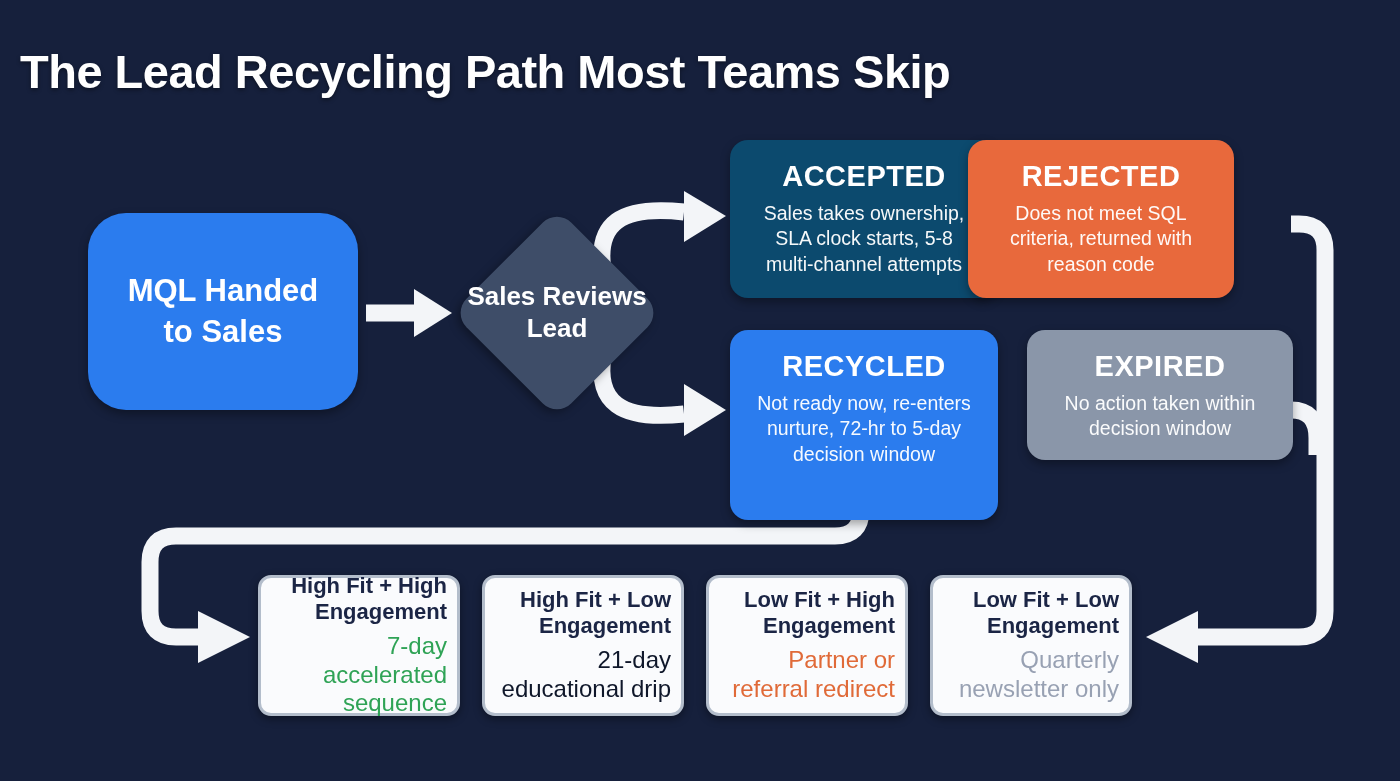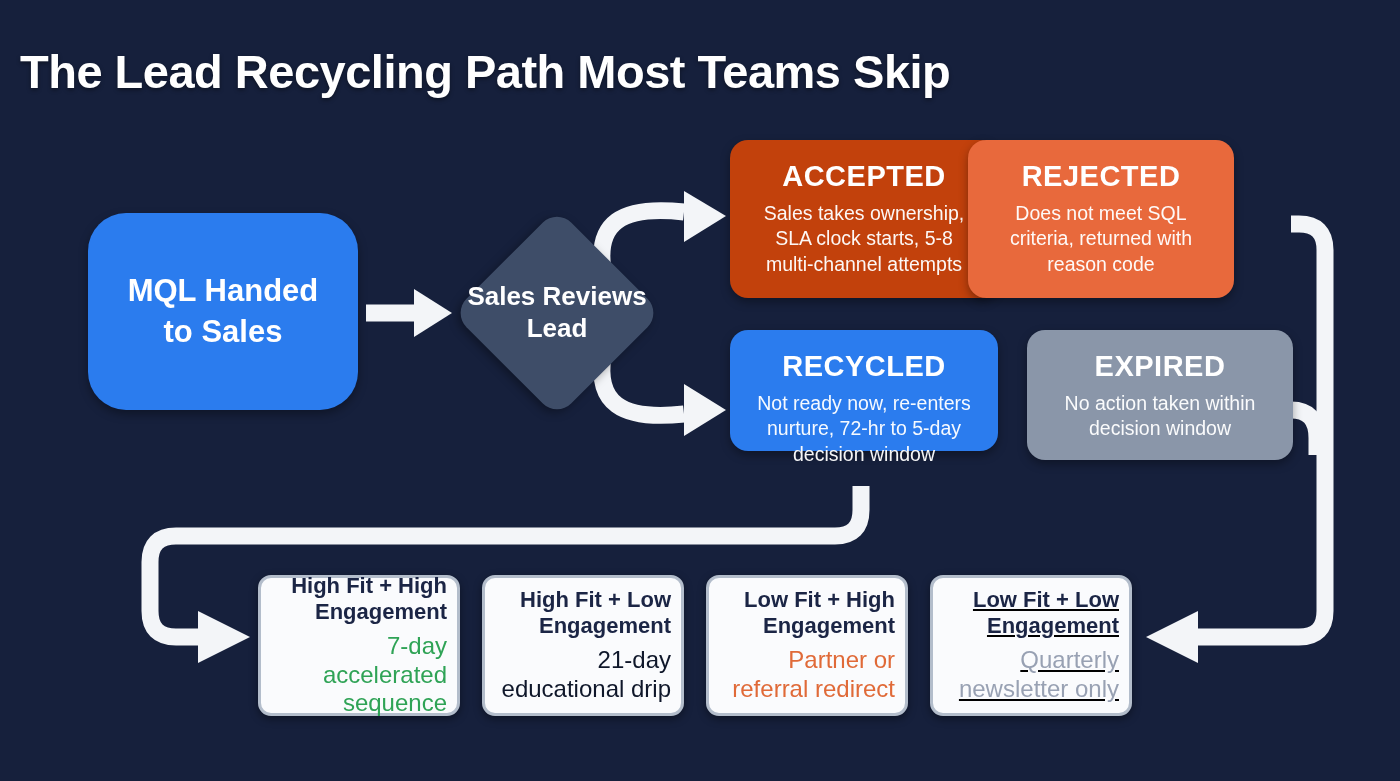--- a/index.html
+++ b/index.html
@@ -38,37 +38,37 @@
   
   .outcome{
     position:absolute;border-radius:18px;box-sizing:border-box;
     padding:16px 20px 0 20px;text-align:center;color:#fff;
     box-shadow:0 4px 10px rgba(0,0,0,0.35);
   }
   .outcome .o-title{font-size:29px;font-weight:800;letter-spacing:0.5px;margin:4px 0 8px 0;}
   .outcome .o-desc{font-size:19.5px;line-height:1.3;color:rgba(255,255,255,0.96);font-weight:500;}
   .outcome.accepted{left:730px;top:140px;width:268px;height:158px;}
   .outcome.rejected{left:968px;top:140px;width:266px;height:158px;}
-  .outcome.recycled{left:730px;top:330px;width:268px;height:121px;}
+  .outcome.recycled{left:730px;top:330px;width:268px;height:190px;}
   .outcome.expired{left:1027px;top:330px;width:266px;height:130px;}
 
   
   .segment{
     position:absolute;top:575px;width:202px;height:141px;
     border-radius:13px;box-sizing:border-box;text-align:right;
     display:flex;flex-direction:column;justify-content:center;
     padding:10px 10px;
     box-shadow:0 3px 8px rgba(0,0,0,0.4);
   }
   .segment .s-title{font-size:22px;font-weight:800;line-height:1.18;}
   .segment .s-action{font-size:24px;font-weight:500;line-height:1.2;margin-top:7px;}
   .segment.s1{left:258px;}
   .segment.s2{left:482px;}
   .segment.s3{left:706px;}
-  .segment.s4{left:930px;text-decoration:underline;}
+  .segment.s4{left:930px;}
 
   .arrows{position:absolute;left:0;top:0;width:1400px;height:781px;}
 </style>
 </head>
 <body>
 
 <div class="canvas" style="background-color: rgb(22, 32, 60);">
 
   <svg class="arrows" viewBox="0 0 1400 781" xmlns="http://www.w3.org/2000/svg">
     <g stroke="#f3f5f8" stroke-width="17" fill="none">
@@ -98,21 +98,21 @@
 
   <div class="start-node" style="background-color: rgb(43, 124, 238);">
     <span>MQL Handed to Sales</span>
   </div>
 
   <div class="diamond" style="background-color: rgb(62, 77, 104);"></div>
   <div class="diamond-label">
     <span>Sales Reviews Lead</span>
   </div>
 
-  <div class="outcome accepted" style="background-color: #c2410c;">
+  <div class="outcome accepted" style="background-color: #0c4a6e;">
     <div class="o-title">ACCEPTED</div>
     <div class="o-desc">Sales takes ownership, SLA clock starts, 5-8 multi-channel attempts</div>
   </div>
 
   <div class="outcome rejected" style="background-color: rgb(232, 105, 60);">
     <div class="o-title">REJECTED</div>
     <div class="o-desc">Does not meet SQL criteria, returned with reason code</div>
   </div>
 
   <div class="outcome recycled" style="background-color: rgb(43, 124, 238);">

